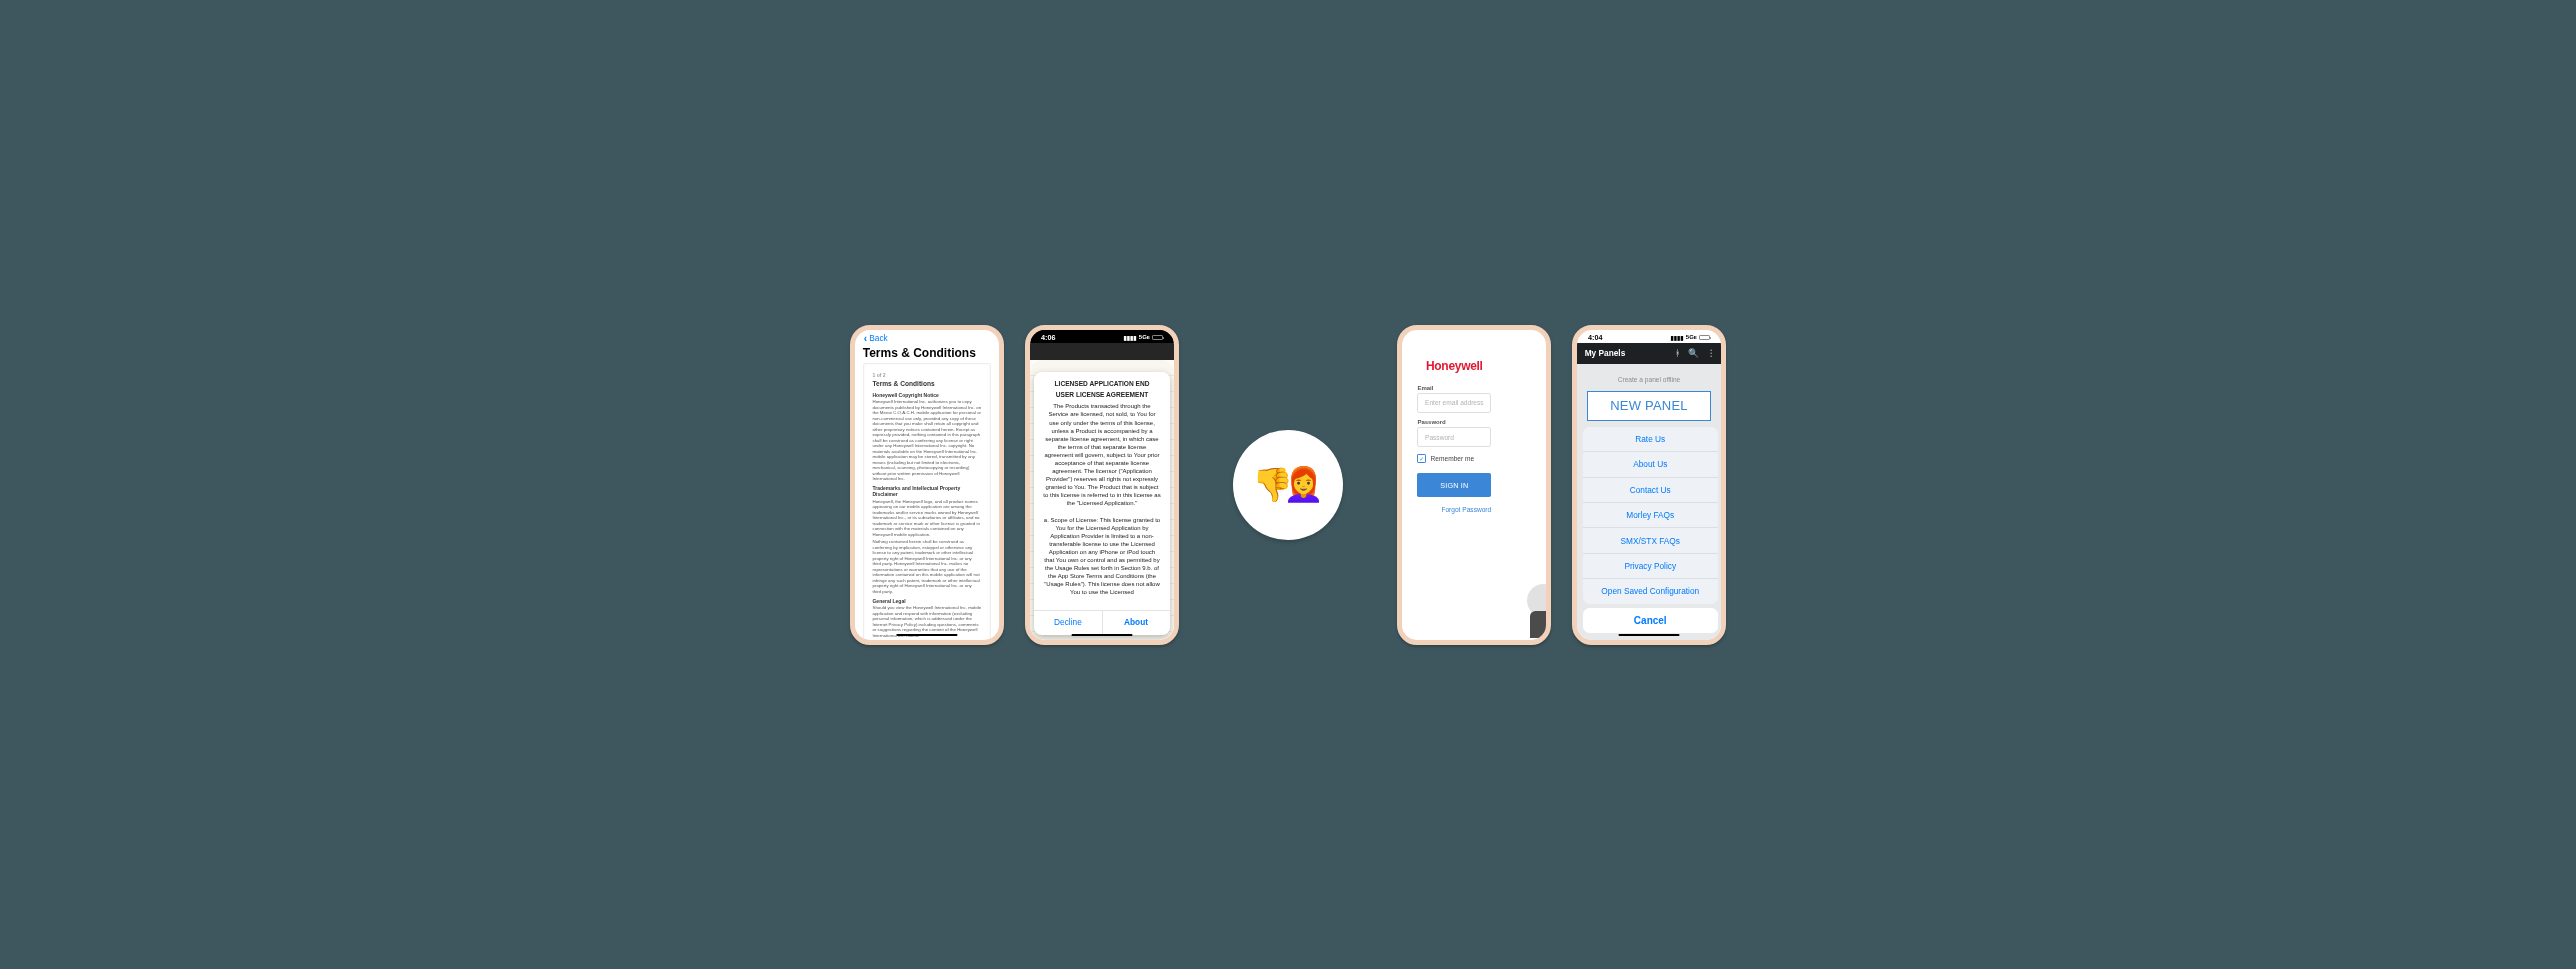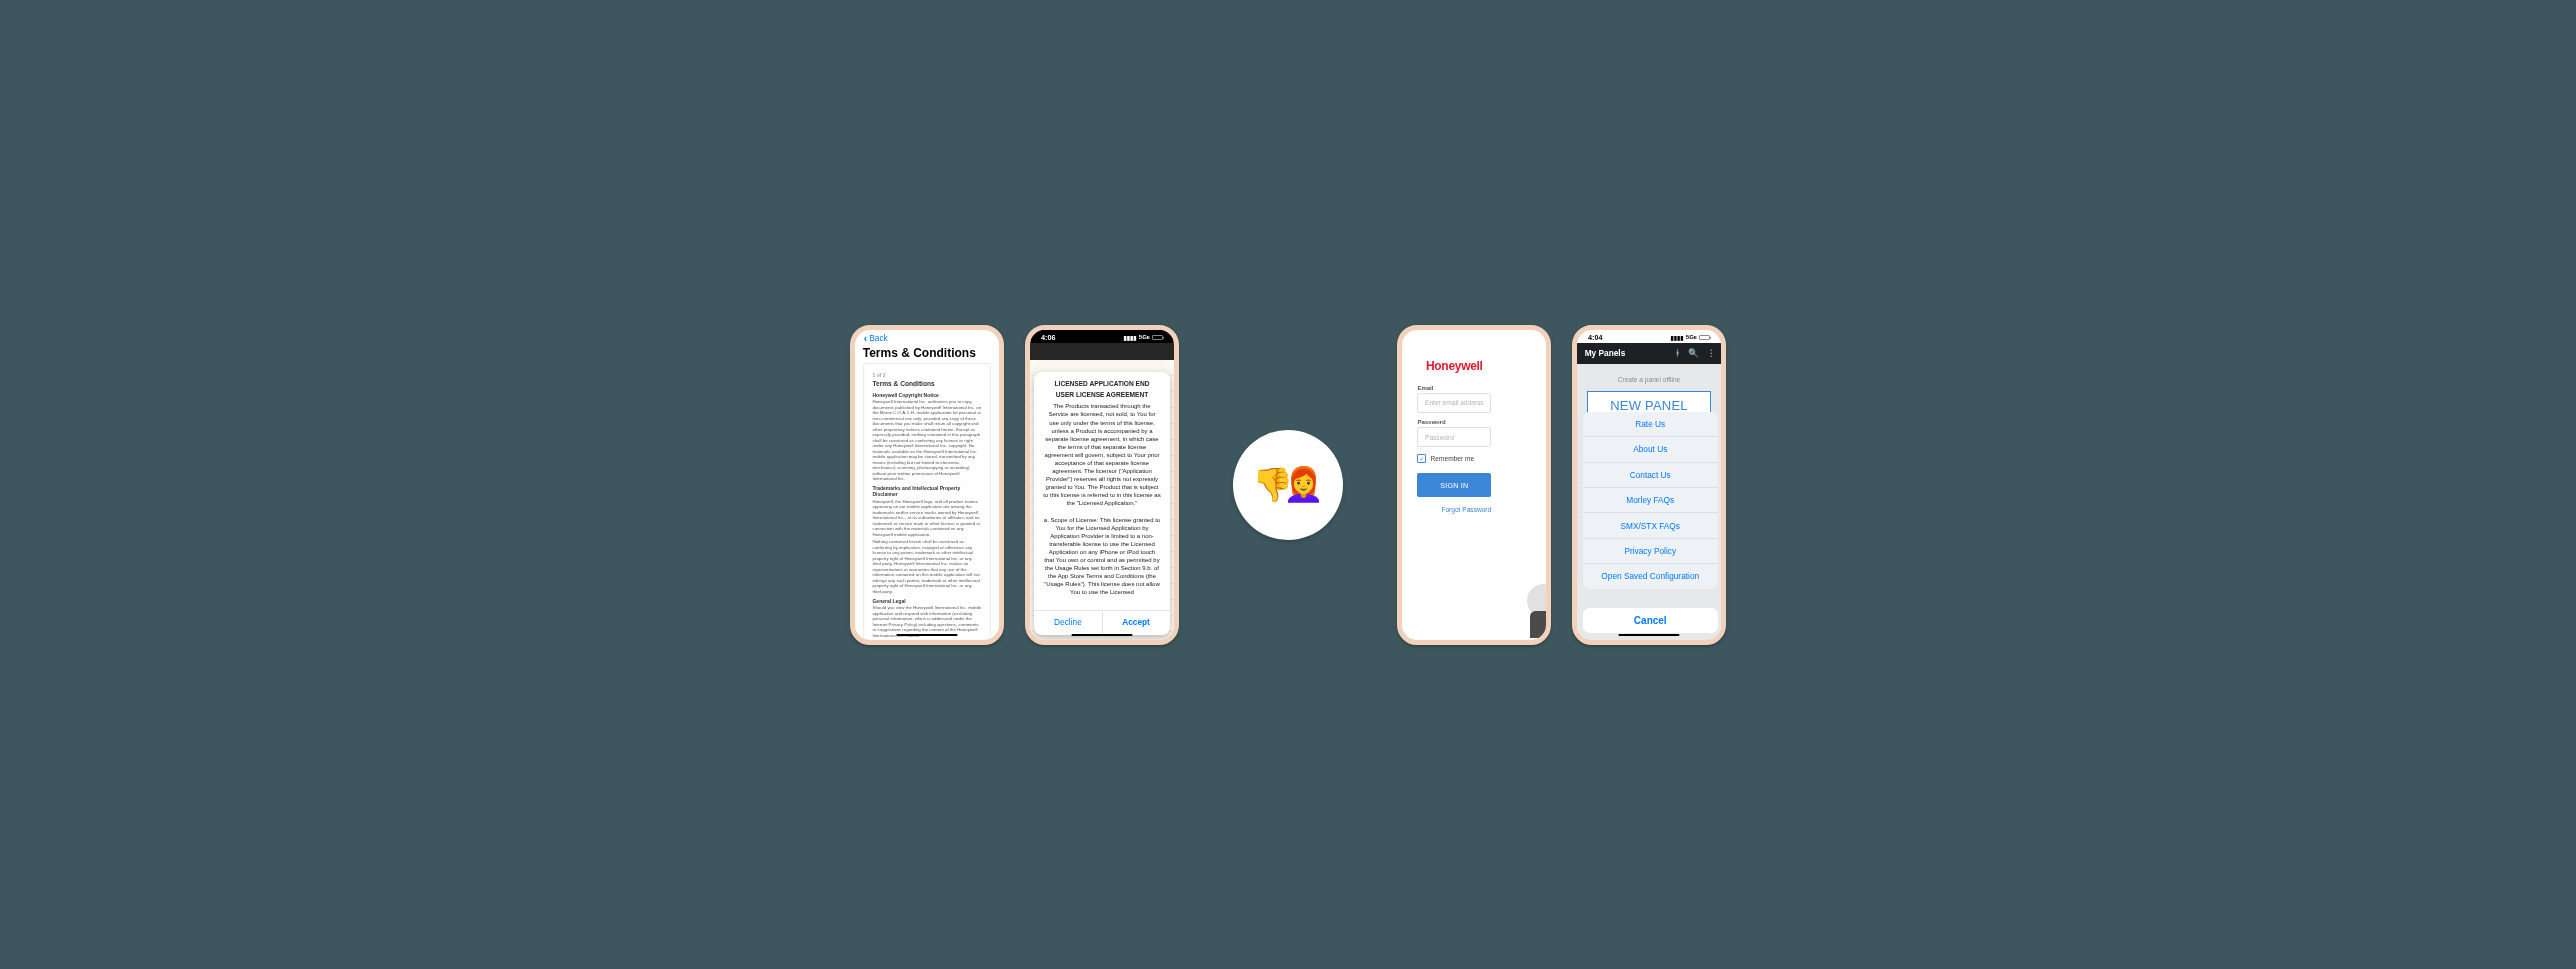--- a/index.html
+++ b/index.html
@@ -181,21 +181,21 @@
   .create-label { text-align:center; font-size:6.6px; color:#8d8d8d; margin-bottom:7.7px;}
   .btn-newpanel {
     border:0.8px solid var(--hw-blue); color:var(--hw-blue); background:#fff;
     text-align:center; padding:6.6px 0; font-size:13px; letter-spacing:0.2px;
     margin-bottom:10px;
   }
   .or-row { display:flex; align-items:center; gap:5.5px; color:#9a9a9a; font-size:6px; margin-bottom:0;}
   .or-row .line { flex:1; height:0.6px; background:#c8c8c8; }
   .action-sheet {
     position:absolute; left:5.5px; right:3px; bottom:6.6px;
-    display:flex; flex-direction:column; gap:19px;
+    display:flex; flex-direction:column; gap:4px;
   }
   .sheet-list {
     background:#eef1f5; border-radius:6.6px; overflow:hidden;
   }
   .sheet-item {
     text-align:center; color:var(--ios-blue); font-size:8.3px; padding:7.2px 0;
     border-bottom:0.6px solid #dbdfe4;
   }
   .sheet-item:last-child { border-bottom:none; }
   .sheet-cancel {
@@ -246,21 +246,21 @@
   <div class="s2-body">
     <div class="lined-bg"></div>
     <div class="eula-box">
       <h4>LICENSED APPLICATION END</h4>
       <h4>USER LICENSE AGREEMENT</h4>
       <div>The Products transacted through the Service are licensed, not sold, to You for use only under the terms of this license, unless a Product is accompanied by a separate license agreement, in which case the terms of that separate license agreement will govern, subject to Your prior acceptance of that separate license agreement. The licensor ("Application Provider") reserves all rights not expressly granted to You. The Product that is subject to this license is referred to in this license as the "Licensed Application."</div>
       <br>
       <div>a. Scope of License: This license granted to You for the Licensed Application by Application Provider is limited to a non-transferable license to use the Licensed Application on any iPhone or iPod touch that You own or control and as permitted by the Usage Rules set forth in Section 9.b. of the App Store Terms and Conditions (the "Usage Rules"). This license does not allow You to use the Licensed</div>
       <div class="eula-actions">
         <div>Decline</div>
-        <div>Accept</div>
+        <div>About</div>
       </div>
     </div>
   </div>
   <div class="home-indicator"></div>
 </div>
 
 <div class="center-block">
   <div class="memoji-circle">
     <div class="memoji">
       <span>👎</span>

